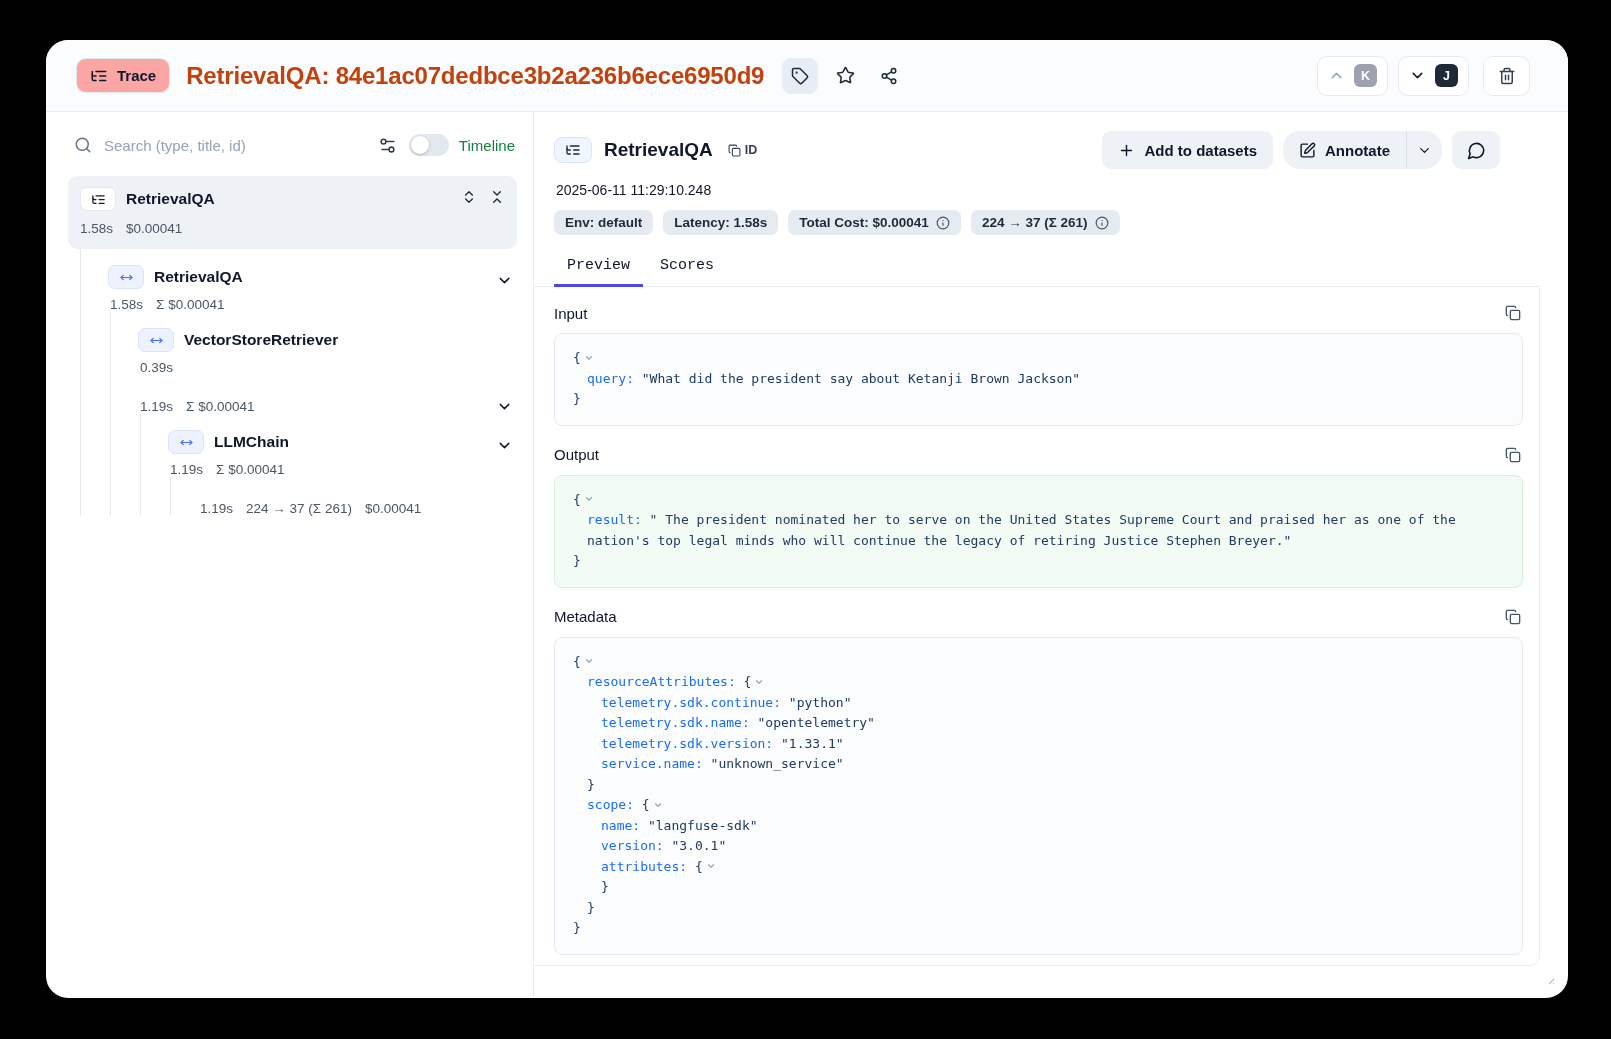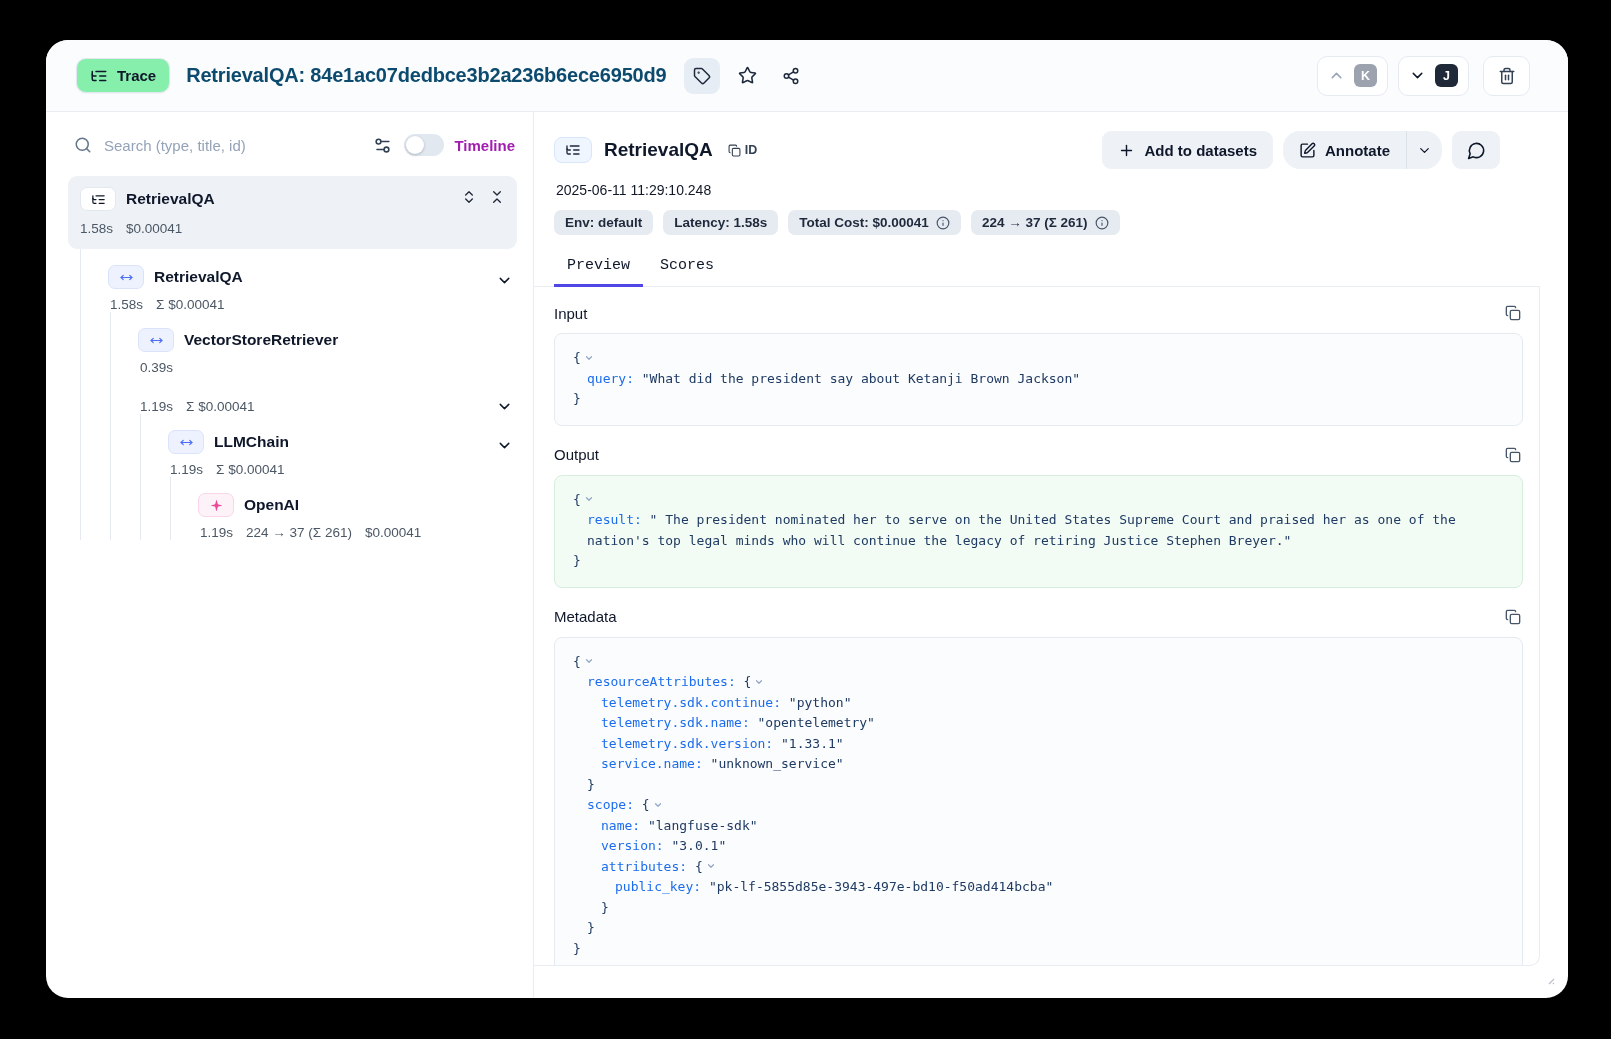--- a/index.html
+++ b/index.html
@@ -2,22 +2,22 @@
 <html><head>
 <meta charset="utf-8">
 <style>
   html,body{margin:0;padding:0;width:1611px;height:1039px;background:#000;font-family:"Liberation Sans",sans-serif;-webkit-font-smoothing:antialiased;}
   *{box-sizing:border-box;}
   .window{position:absolute;left:46px;top:40px;width:1522px;height:958px;background:#fff;border-radius:22px;box-shadow:0 30px 70px rgba(0,0,0,.6);overflow:hidden;display:flex;flex-direction:column;}
   .ic{display:inline-block;vertical-align:middle;flex:none;}
 
   
   .topbar{height:72px;flex:none;background:#fbfcfe;border-bottom:1px solid #e9edf2;display:flex;align-items:center;padding:0 38px 0 30px;gap:10px;}
-  .trace-pill{display:inline-flex;align-items:center;gap:9px;background:#86efac;border:1px solid #e2e8f0;border-radius:10px;padding:7px 13px;color:#0f172a;font-size:15px;font-weight:700;box-shadow:0 1px 2px rgba(15,23,42,.04);}
-  .page-title{font-size:20px;font-weight:700;color:#0c4a6e;letter-spacing:-.2px;margin-left:6px;white-space:nowrap;}
+  .trace-pill{display:inline-flex;align-items:center;gap:9px;background:#fca5a5;border:1px solid #e2e8f0;border-radius:10px;padding:7px 13px;color:#0f172a;font-size:15px;font-weight:700;box-shadow:0 1px 2px rgba(15,23,42,.04);}
+  .page-title{font-size:24px;font-weight:700;color:#c2410c;letter-spacing:-.2px;margin-left:6px;white-space:nowrap;}
   .iconbtn{display:inline-grid;place-items:center;width:34px;height:34px;border:none;background:transparent;color:#1e293b;border-radius:8px;padding:0;cursor:pointer;}
   .iconbtn.tag{background:#e7edf4;width:36px;height:36px;border-radius:9px;margin-left:8px;}
   .tb-spacer{flex:1;}
   .navbtn{display:inline-flex;align-items:center;gap:9px;background:#fff;border:1px solid #e5eaf0;border-radius:10px;height:40px;padding:0 10px;cursor:pointer;}
   .kbd{display:inline-grid;place-items:center;width:23px;height:23px;border-radius:6px;color:#fff;font-size:12.5px;font-weight:700;}
   .kbd.gray{background:#9ca3af;}
   .kbd.dark{background:#1f2937;}
   .chev-muted{color:#94a3b8;}
   .chev-dark{color:#0f172a;}
   .trashbtn{display:inline-grid;place-items:center;width:47px;height:40px;background:#fff;border:1px solid #e5eaf0;border-radius:10px;color:#334155;cursor:pointer;margin-left:4px;}
@@ -27,21 +27,21 @@
   .sidebar{width:488px;flex:none;border-right:1px solid #e9edf2;display:flex;flex-direction:column;min-height:0;}
   .main{flex:1;display:flex;flex-direction:column;min-width:0;padding:18px 28px 0 0;position:relative;}
 
   
   .search-row{display:flex;align-items:center;gap:10px;padding:22px 18px 12px 28px;color:#64748b;}
   .search-input{flex:1;border:none;outline:none;background:transparent;font-family:inherit;font-size:15px;color:#0f172a;min-width:0;}
   .search-input::placeholder{color:#94a3b8;}
   .sliders{color:#334155;margin-right:2px;}
   .toggle{width:40px;height:22px;border-radius:11px;background:#e2e8f0;position:relative;flex:none;cursor:pointer;}
   .toggle .knob{position:absolute;left:2px;top:2px;width:18px;height:18px;border-radius:50%;background:#fff;box-shadow:0 1px 3px rgba(15,23,42,.25);}
-  .timeline-label{font-size:15px;color:#a21caf;font-weight:700;}
+  .timeline-label{font-size:15px;color:#15803d;font-weight:400;}
 
   .tree{padding:8px 16px 0 22px;position:relative;overflow:hidden;}
   .root-card{background:#eef2f6;border-radius:9px;padding:11px 12px 13px;position:relative;}
   .root-head{display:flex;align-items:center;gap:10px;}
   .tbadge{display:inline-grid;place-items:center;width:36px;height:24px;border-radius:7px;background:#fff;border:1px solid #e2e8f0;color:#111827;flex:none;}
   .tbadge.span{background:#eef2ff;border-color:#dbe3fb;color:#4c6ef5;}
   .tbadge.generation{background:#fdf2f8;border-color:#fbd5e8;color:#ec4899;}
   .tlabel{font-size:15.5px;font-weight:600;color:#0f172a;white-space:nowrap;}
   .root-actions{position:absolute;right:12px;top:13px;display:flex;gap:12px;color:#1f2937;}
   .root-actions span{cursor:pointer;display:inline-grid;place-items:center;}
@@ -264,28 +264,20 @@
                       </div>
                       <span class="tchev"><svg class="ic" width="17" height="17" viewBox="0 0 24 24" fill="none" stroke="currentColor" stroke-width="2" stroke-linecap="round" stroke-linejoin="round">
                           <path d="m6 9 6 6 6-6"></path>
                         </svg></span>
                       <div class="tstats">
                         <span>1.19s</span>
                         <span>Σ $0.00041</span>
                       </div>
                       <div class="kids">
                         <div class="tnode">
-                          <div class="thead">
-                            <span class="tbadge generation">
-                              <svg class="ic" width="13" height="13" viewBox="0 0 24 24" fill="none" stroke="currentColor" stroke-width="2.2" stroke-linecap="round" stroke-linejoin="round">
-                                <path fill="currentColor" stroke="none" d="M9.937 15.5A2 2 0 0 0 8.5 14.063l-6.135-1.582a.5.5 0 0 1 0-.962L8.5 9.936A2 2 0 0 0 9.937 8.5l1.582-6.135a.5.5 0 0 1 .963 0L14.063 8.5A2 2 0 0 0 15.5 9.937l6.135 1.581a.5.5 0 0 1 0 .964L15.5 14.063a2 2 0 0 0-1.437 1.437l-1.582 6.135a.5.5 0 0 1-.963 0z"></path>
-                              </svg>
-                            </span>
-                            <span class="tlabel">OpenAI</span>
-                          </div>
                           <div class="tstats">
                             <span>1.19s</span>
                             <span>224 → 37 (Σ 261)</span>
                             <span>$0.00041</span>
                           </div>
                         </div>
                       </div>
                     </div>
                   </div>
                 </div>
@@ -435,21 +427,20 @@
               <div class="cline" style="padding-left: 28px;"><span class="tok-k">service.name:</span><span class="tok-s"> "unknown_service"</span></div>
               <div class="cline" style="padding-left: 14px;"><span class="tok-p">}</span></div>
               <div class="cline" style="padding-left: 14px;"><span class="tok-k">scope:</span><span class="tok-p"> {</span><span class="jchev"><svg class="ic" width="10" height="10" viewBox="0 0 24 24" fill="none" stroke="currentColor" stroke-width="3" stroke-linecap="round" stroke-linejoin="round">
                     <path d="m6 9 6 6 6-6"></path>
                   </svg></span></div>
               <div class="cline" style="padding-left: 28px;"><span class="tok-k">name:</span><span class="tok-s"> "langfuse-sdk"</span></div>
               <div class="cline" style="padding-left: 28px;"><span class="tok-k">version:</span><span class="tok-s"> "3.0.1"</span></div>
               <div class="cline" style="padding-left: 28px;"><span class="tok-k">attributes:</span><span class="tok-p"> {</span><span class="jchev"><svg class="ic" width="10" height="10" viewBox="0 0 24 24" fill="none" stroke="currentColor" stroke-width="3" stroke-linecap="round" stroke-linejoin="round">
                     <path d="m6 9 6 6 6-6"></path>
                   </svg></span></div>
-              <div class="cline" style="padding-left: 42px;"><span class="tok-k">public_key:</span><span class="tok-s"> "pk-lf-5855d85e-3943-497e-bd10-f50ad414bcba"</span></div>
               <div class="cline" style="padding-left: 28px;"><span class="tok-p">}</span></div>
               <div class="cline" style="padding-left: 14px;"><span class="tok-p">}</span></div>
               <div class="cline" style="padding-left: 0px;"><span class="tok-p">}</span></div>
             </div>
           </section>
         </div>
 
       <span class="grip" id="i-grip"><svg class="ic" width="18" height="18" viewBox="0 0 24 24" fill="none" stroke="currentColor" stroke-width="1.5" stroke-linecap="round" stroke-linejoin="round">
             <path d="M21 15 15 21"></path>
             <path d="M21 20.3 20.3 21"></path>

